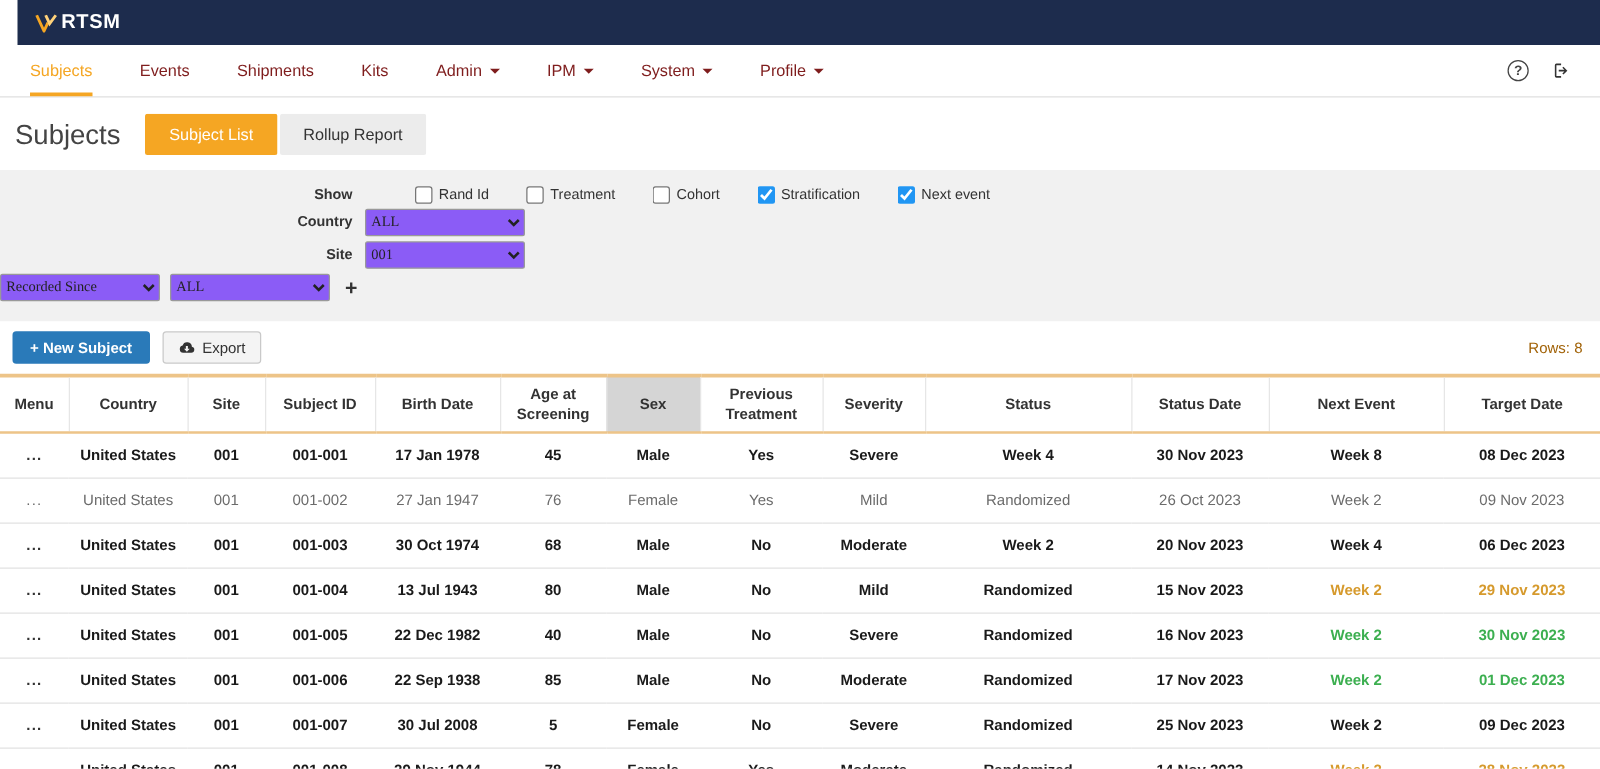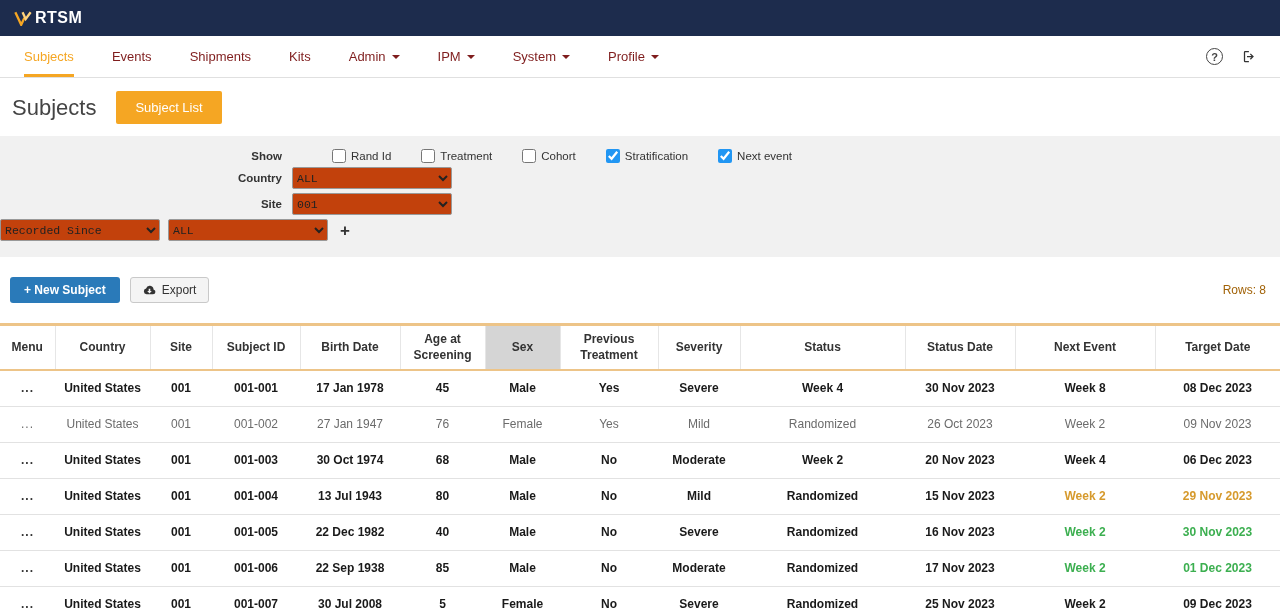--- a/index.html
+++ b/index.html
@@ -7,21 +7,21 @@
     --red:#dd0000; --gold:#d69a2d; --green:#3caf50; --sortbg:#d5d5d5;
   }
   *{box-sizing:border-box;}
   html,body{margin:0;padding:0;}
   body{
     width:1280px;height:615px;overflow:hidden;background:#fff;
     font-family:"Liberation Sans",sans-serif;color:#222;
   }
   
   .topbar{height:36px;background:var(--navy);color:#fff;display:flex;align-items:center;
-    justify-content:space-between;padding:0 14px;}
+    justify-content:space-between;padding:0 14px;margin-left:14px;}
   .brand{display:flex;align-items:center;gap:3px;font-weight:bold;font-size:16px;letter-spacing:.5px;cursor:pointer;}
   .topbar-right{display:flex;align-items:center;gap:10px;}
   .env-label{font-size:12.5px;font-weight:bold;}
   .avatar{width:22px;height:22px;border-radius:50%;background:#fff;display:flex;align-items:center;justify-content:center;}
   .redacted{width:115px;height:15px;border-radius:8px;background:rgba(255,255,255,.92);filter:blur(1.2px);}
   
   .nav{height:42px;border-bottom:1px solid #e0e0e0;display:flex;align-items:stretch;padding:0 12px;background:#fff;}
   .nav-item{display:flex;align-items:center;margin:0 26px 0 12px;font-size:13px;color:#7f1d1d;cursor:pointer;
     border-bottom:3px solid transparent;border-top:3px solid transparent;}
   .nav-item.active{color:var(--orange);border-bottom-color:var(--orange);}
@@ -36,26 +36,26 @@
   .page-title{font-size:22px;color:#444;font-weight:400;margin-right:4px;}
   .tab-btn{padding:8px 18px;font-size:13px;border-radius:2px;border:1px solid transparent;cursor:pointer;background:#ececec;color:#333;}
   .tab-btn.active{background:var(--orange);color:#fff;}
   
   .filter-panel{background:#f1f1f1;padding:9px 0 12px;}
   .filter-row{display:flex;align-items:center;margin:4px 0;}
   .filter-label{width:292px;text-align:right;padding-right:10px;font-size:11.5px;font-weight:bold;color:#333;}
   .check-group{display:flex;align-items:center;gap:30px;margin-left:40px;}
   .check-item{display:flex;align-items:center;gap:5px;font-size:11.5px;color:#333;cursor:pointer;}
   .check-item input{width:14px;height:14px;accent-color:#2196f3;margin:0;cursor:pointer;}
-  select{width:160px;height:22px;font-size:11.5px;border:1px solid #999;border-radius:2px;background:#c2410c;color:#222;
-    font-family:Liberation Mono, monospace;}
+  select{width:128px;height:22px;font-size:11.5px;border:1px solid #999;border-radius:2px;background:#8b5cf6;color:#222;
+    font-family:Liberation Serif, serif;}
   .second-select{margin-left:8px;}
   .add-filter{font-size:17px;font-weight:bold;color:#333;margin-left:12px;cursor:pointer;line-height:1;}
   
-  .actions-row{display:flex;align-items:center;gap:10px;padding:20px 10px;}
+  .actions-row{display:flex;align-items:center;gap:10px;padding:8px 10px;}
   .btn-primary{background:var(--blue);color:#fff;border:none;border-radius:3px;padding:6px 14px;
     font-size:12px;font-weight:bold;cursor:pointer;font-family:inherit;}
   .btn-light{background:#f4f4f4;color:#333;border:1px solid #c9c9c9;border-radius:3px;padding:5px 12px;
     font-size:12px;cursor:pointer;display:flex;align-items:center;gap:6px;font-family:inherit;}
   .rows-count{margin-left:auto;font-size:12px;color:#a16207;padding-right:4px;}
   
   table{width:100%;border-collapse:collapse;table-layout:fixed;font-size:12px;}
   thead th{font-weight:bold;color:#333;padding:6px 3px;vertical-align:middle;line-height:1.3;height:45px;
     border-top:3px solid var(--tan);border-bottom:2px solid var(--tan);border-right:1px solid #e6e6e6;
     text-align:center;background:#fff;cursor:pointer;}
@@ -103,20 +103,21 @@
         <path d="M14 7l-1.4 1.4L15.2 11H8v2h7.2l-2.6 2.6L14 17l5-5z" fill="#333"></path>
       </svg>
     </span>
   </div>
 </div>
 
 <div class="page-header">
   <span class="page-title">Subjects</span>
   <div style="display:flex;gap:2px;">
       <button class="tab-btn active">Subject List</button>
+      <button class="tab-btn">Rollup Report</button>
     </div>
 </div>
 
 <div class="filter-panel">
   <div class="filter-row">
     <span class="filter-label">Show</span>
     <div class="check-group">
         <label class="check-item">
           <input type="checkbox" style="">
           <span>Rand Id</span>

